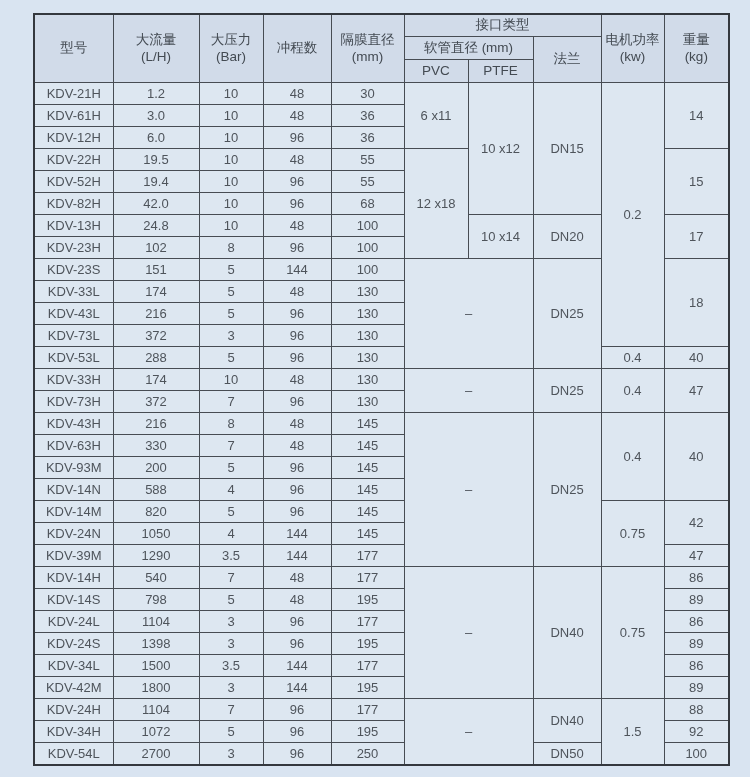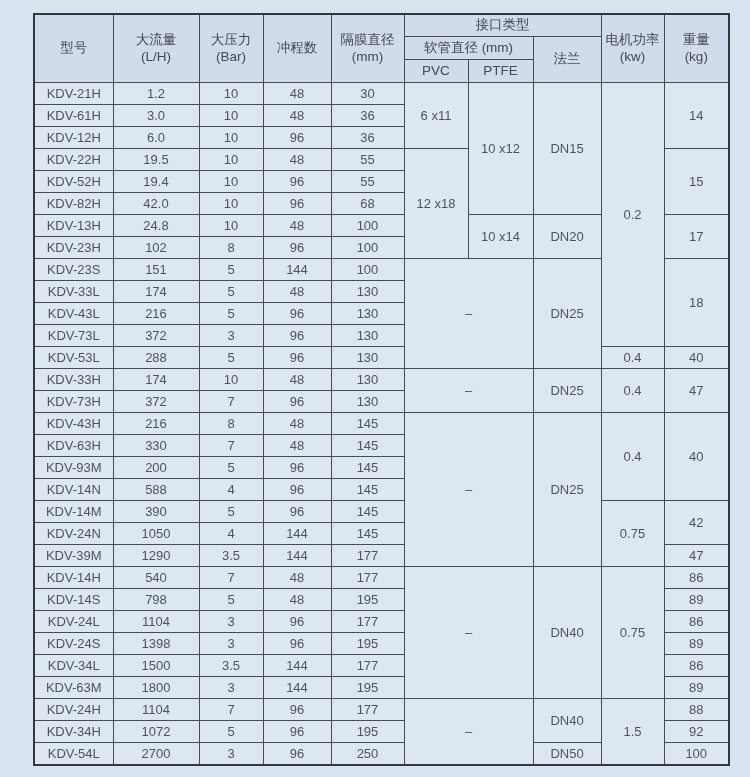--- a/index.html
+++ b/index.html
@@ -239,21 +239,21 @@
         </tr>
         <tr>
           <td>KDV-14N</td>
           <td>588</td>
           <td>4</td>
           <td>96</td>
           <td>145</td>
         </tr>
         <tr>
           <td>KDV-14M</td>
-          <td>390</td>
+          <td>820</td>
           <td>5</td>
           <td>96</td>
           <td>145</td>
           <td rowspan="3">0.75</td>
           <td rowspan="2">42</td>
         </tr>
         <tr>
           <td>KDV-24N</td>
           <td>1050</td>
           <td>4</td>
@@ -305,21 +305,21 @@
         </tr>
         <tr>
           <td>KDV-34L</td>
           <td>1500</td>
           <td>3.5</td>
           <td>144</td>
           <td>177</td>
           <td>86</td>
         </tr>
         <tr>
-          <td>KDV-63M</td>
+          <td>KDV-42M</td>
           <td>1800</td>
           <td>3</td>
           <td>144</td>
           <td>195</td>
           <td>89</td>
         </tr>
         <tr>
           <td>KDV-24H</td>
           <td>1104</td>
           <td>7</td>

